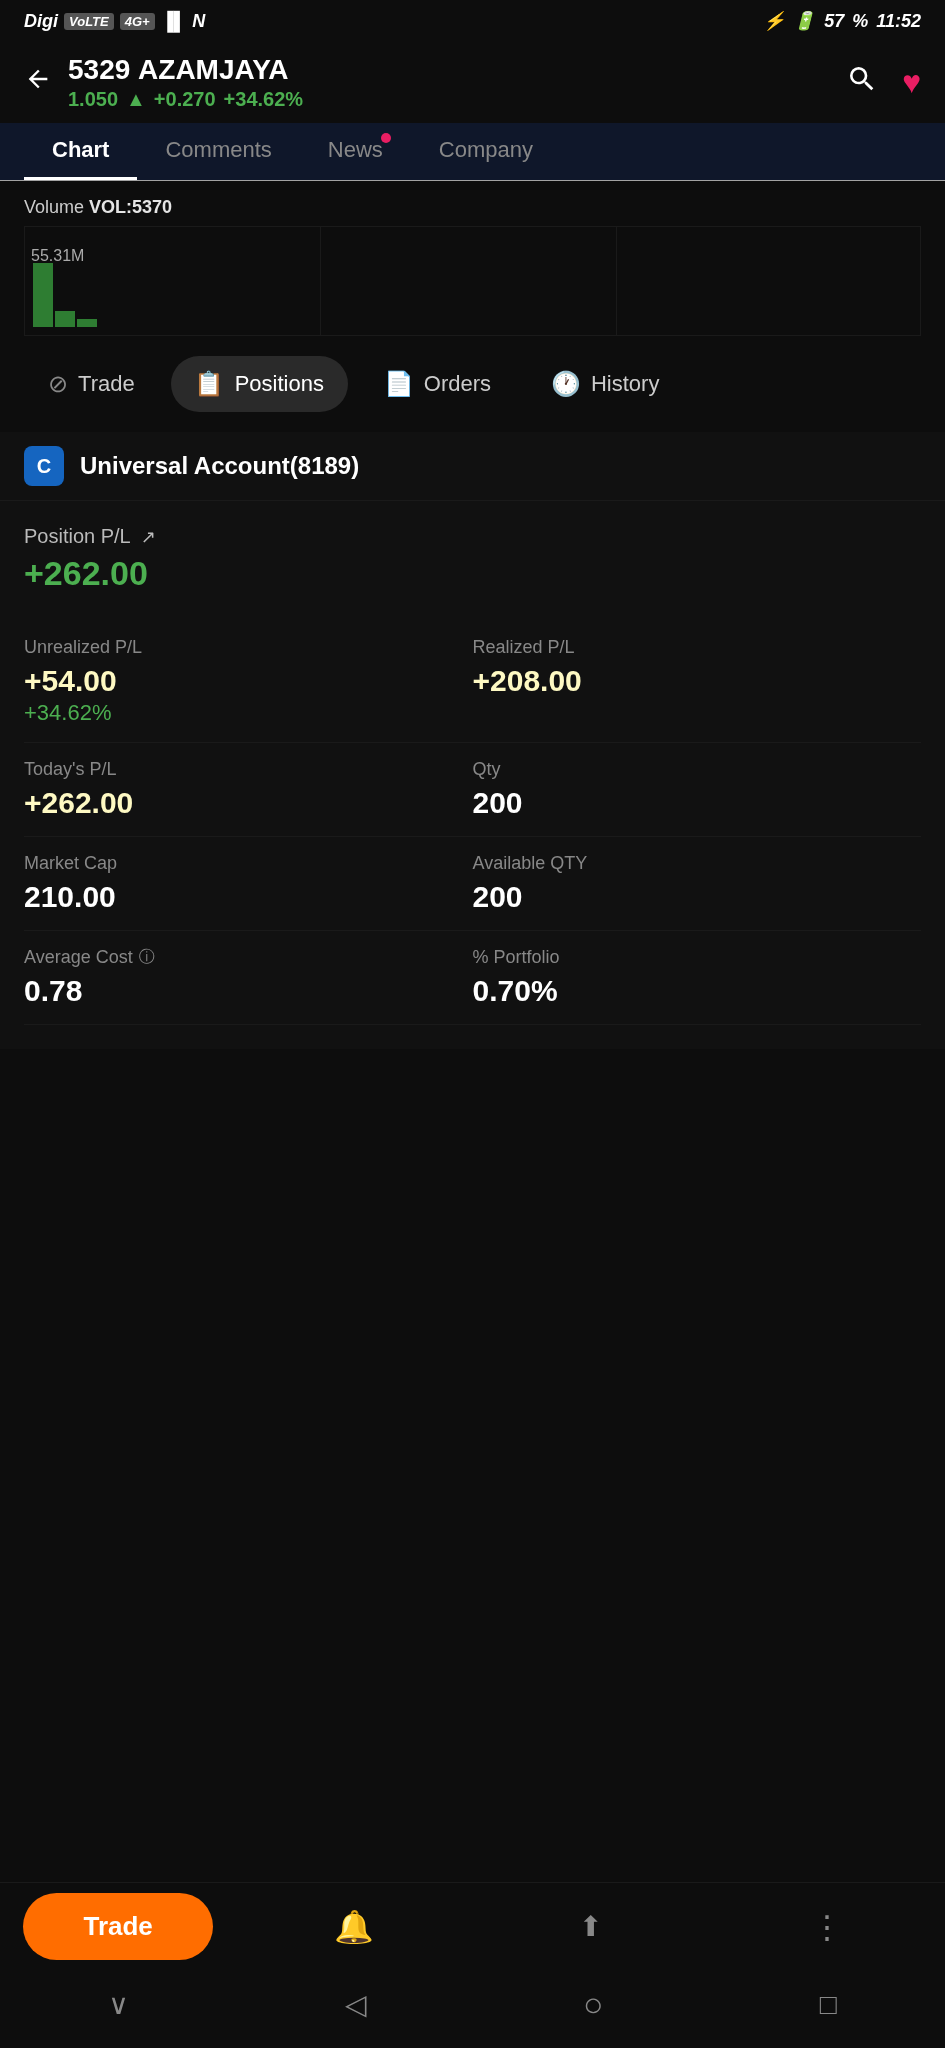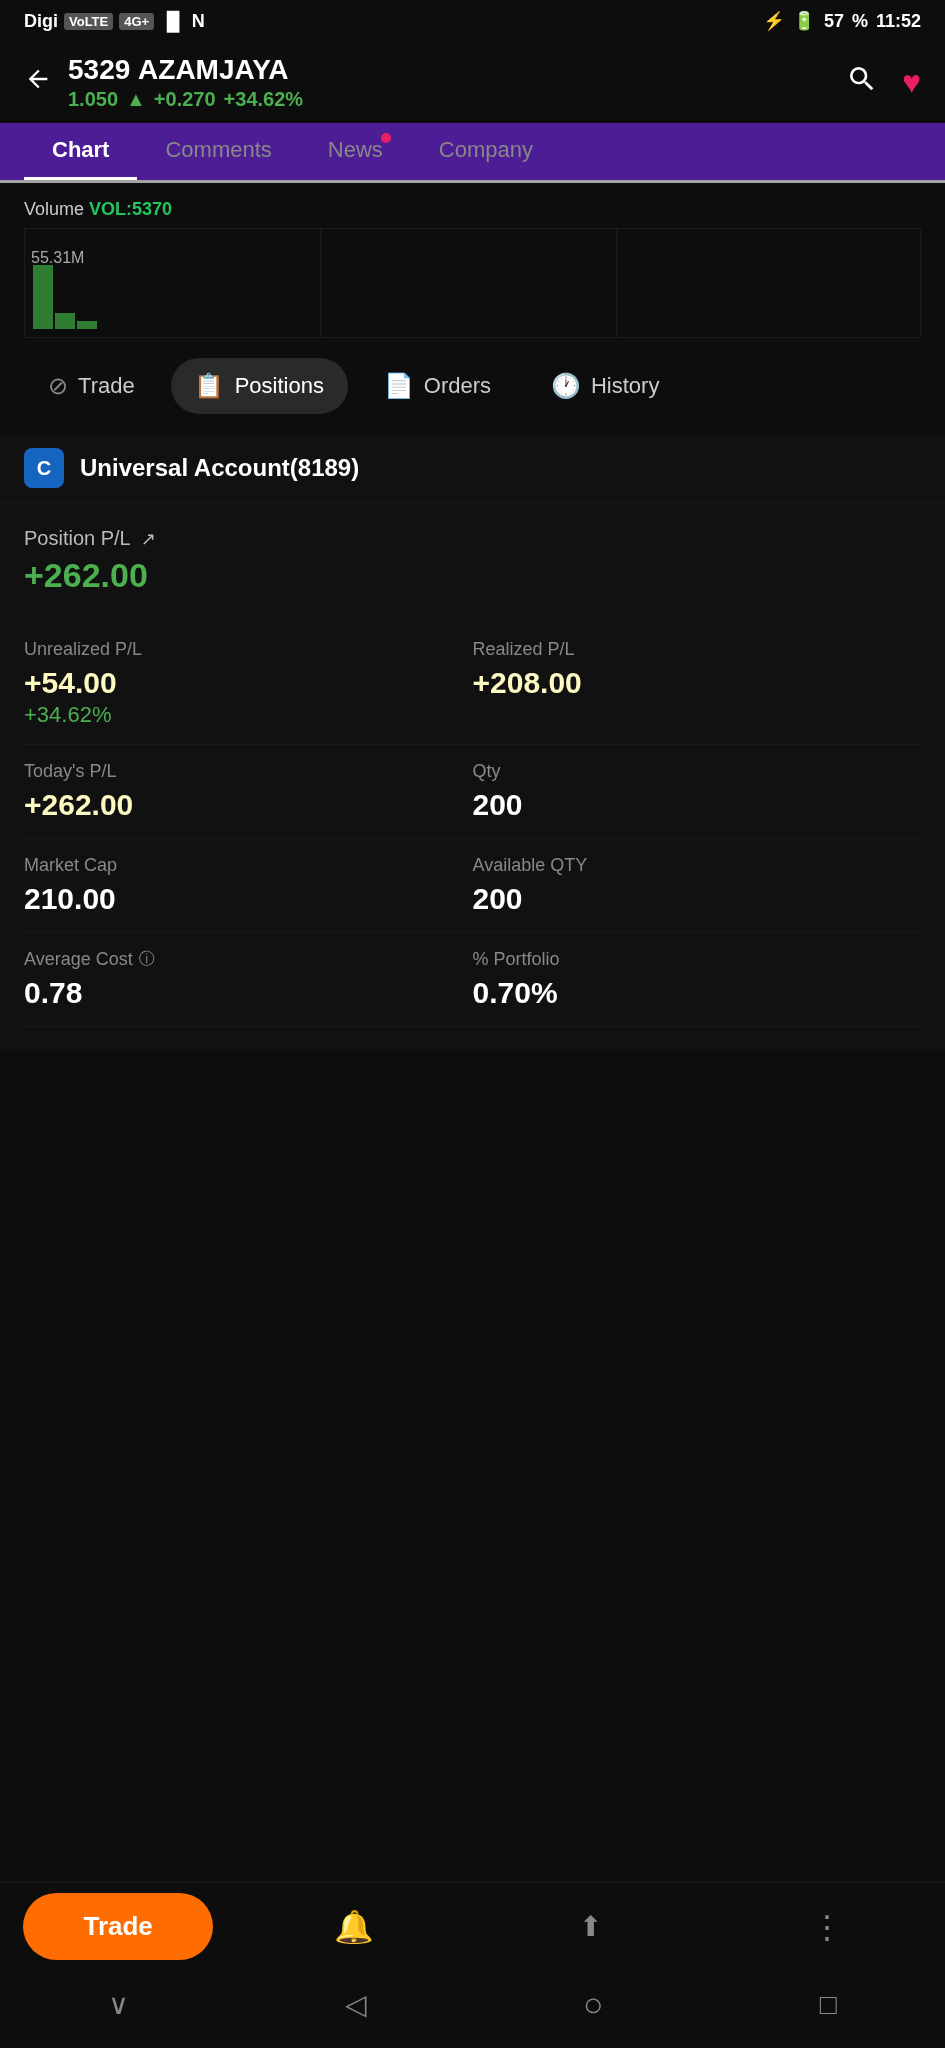--- a/index.html
+++ b/index.html
@@ -14,20 +14,21 @@
       overflow-x: hidden;
     }
 
     
     .status-bar {
       display: flex;
       justify-content: space-between;
       align-items: center;
       padding: 10px 24px 6px;
       background: #0d0d0d;
+      font-style: italic;
     }
     .status-left {
       display: flex;
       align-items: center;
       gap: 6px;
       font-size: 18px;
       font-weight: 600;
       color: #fff;
     }
     .status-right {
@@ -91,22 +92,22 @@
     }
     .heart-icon {
       color: #e91e63;
       font-size: 32px;
     }
 
     
     .tabs {
       display: flex;
       padding: 0 24px;
-      border-bottom: 3px solid #a3a3a3;
-      background: #4c1d95;
+      border-bottom: 1px solid #a3a3a3;
+      background: #0f172a;
       position: relative;
     }
     .tab {
       padding: 14px 28px;
       font-size: 22px;
       color: #888;
       cursor: pointer;
       position: relative;
       font-weight: 500;
     }
@@ -129,21 +130,21 @@
     .chart-section {
       padding: 16px 24px 0;
       background: #0d0d0d;
     }
     .volume-label {
       font-size: 18px;
       color: #ccc;
       margin-bottom: 8px;
     }
     .volume-val {
-      color: #22c55e;
+      color: #e5e5e5;
       font-weight: 600;
     }
     .chart-area {
       width: 100%;
       height: 110px;
       background: #0d0d0d;
       position: relative;
       display: flex;
       align-items: flex-end;
       border: 1px solid #1a1a1a;

